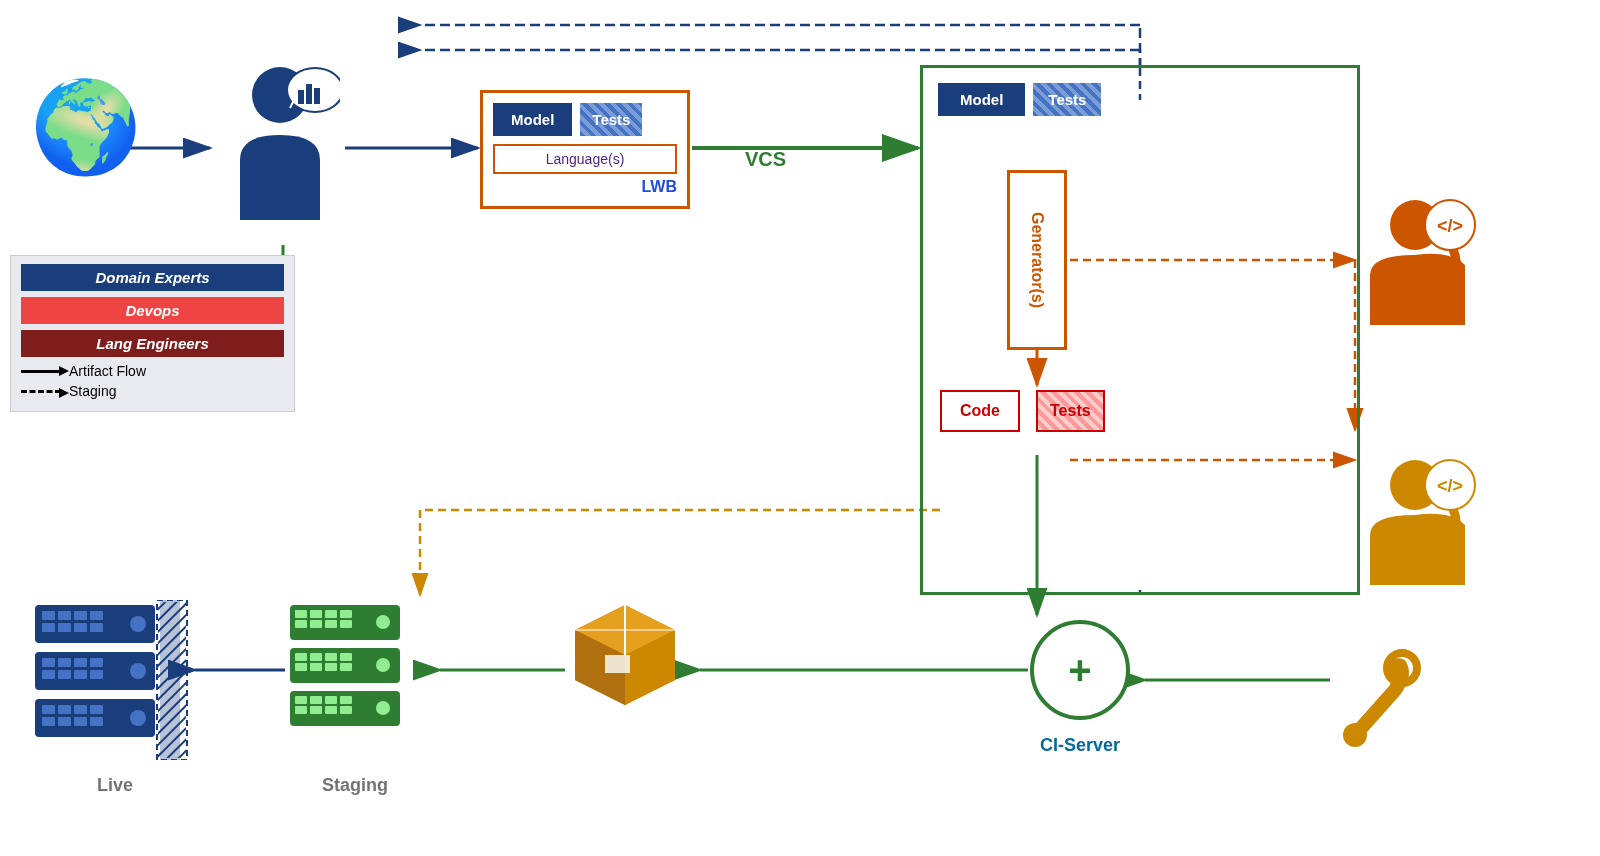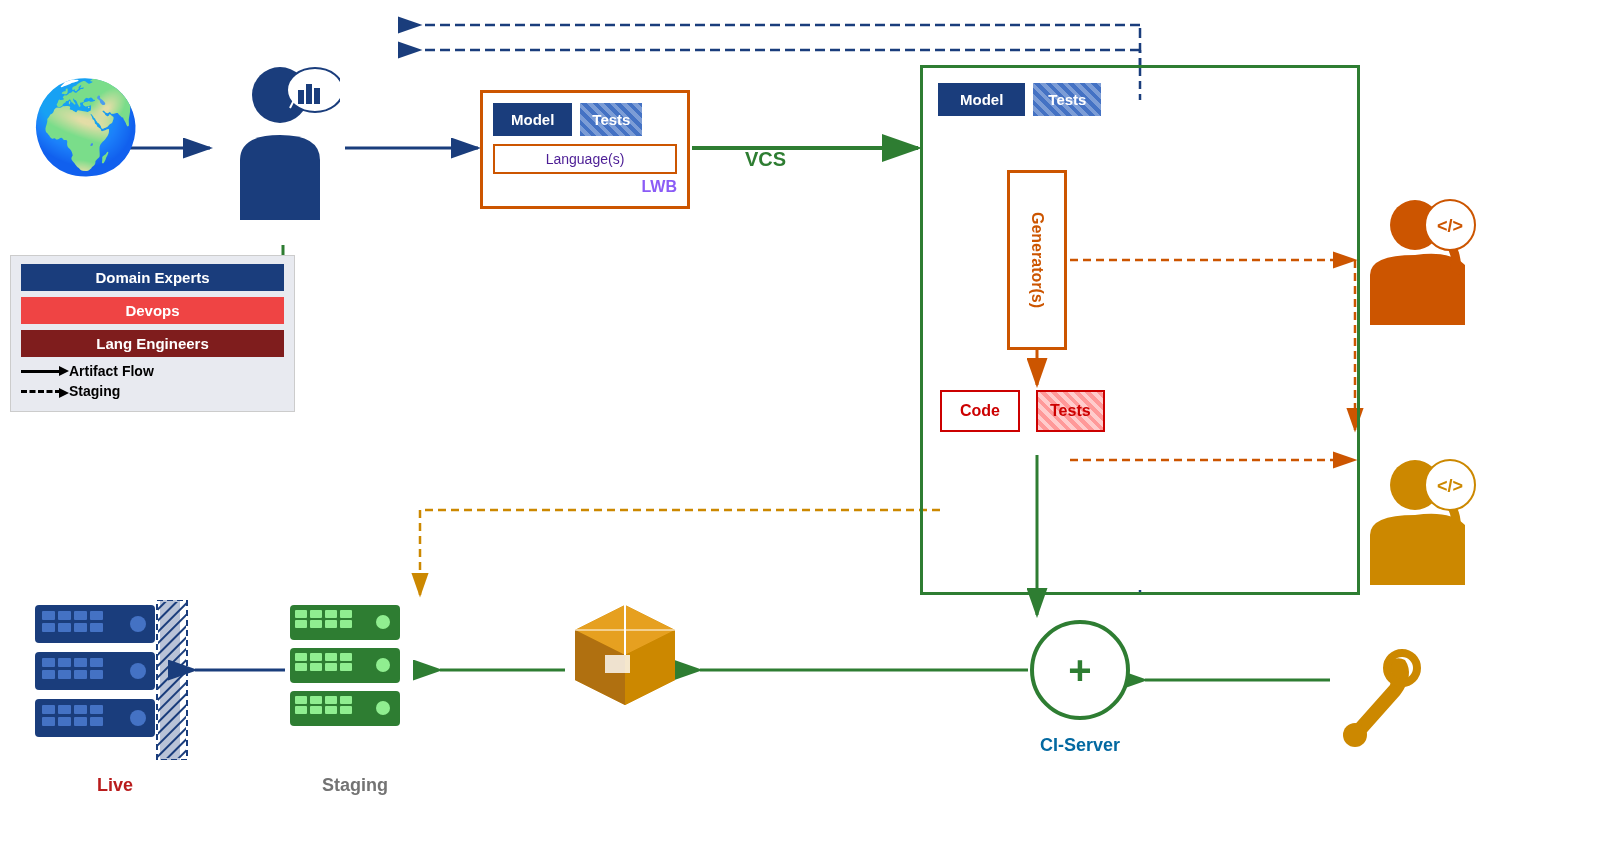--- a/index.html
+++ b/index.html
@@ -24,35 +24,36 @@
       top: 255px;
       background: #e8eaf0;
       border: 1px solid #ccc;
       padding: 8px 10px;
       width: 285px;
     }
     .legend-item {
       display: flex;
       align-items: center;
       margin-bottom: 6px;
+      font-style: italic;
     }
     .legend-badge {
       display: inline-block;
       padding: 5px 12px;
       color: white;
       font-weight: bold;
       font-size: 15px;
       text-align: center;
       width: 100%;
     }
     .legend-arrow-item {
       display: flex;
       align-items: center;
       margin-bottom: 4px;
-      font-weight: bold;
+      font-weight: normal;
       font-size: 14px;
     }
     .arrow-solid {
       display: inline-block;
       width: 40px;
       height: 3px;
       background: black;
       position: relative;
       margin-right: 8px;
     }
@@ -131,21 +132,21 @@
     .lwb-lang {
       border: 2px solid #cc5500;
       color: #4c1d95;
       font-weight: normal;
       font-size: 14px;
       padding: 5px;
       text-align: center;
       background: white;
     }
     .lwb-label {
-      color: #8b5cf6;
+      color: #1d4ed8;
       font-weight: bold;
       font-size: 16px;
       text-align: right;
       margin-top: 4px;
     }
 
     
     .ci-box {
       position: absolute;
       left: 920px;
@@ -279,21 +280,21 @@
       position: absolute;
       left: 1330px;
       top: 640px;
     }
 
     
     .label-live {
       position: absolute;
       left: 50px;
       top: 775px;
-      color: #b91c1c;
+      color: #737373;
       font-size: 18px;
       font-weight: bold;
       text-align: center;
       width: 130px;
     }
     .label-staging {
       position: absolute;
       left: 290px;
       top: 775px;
       color: #737373;

